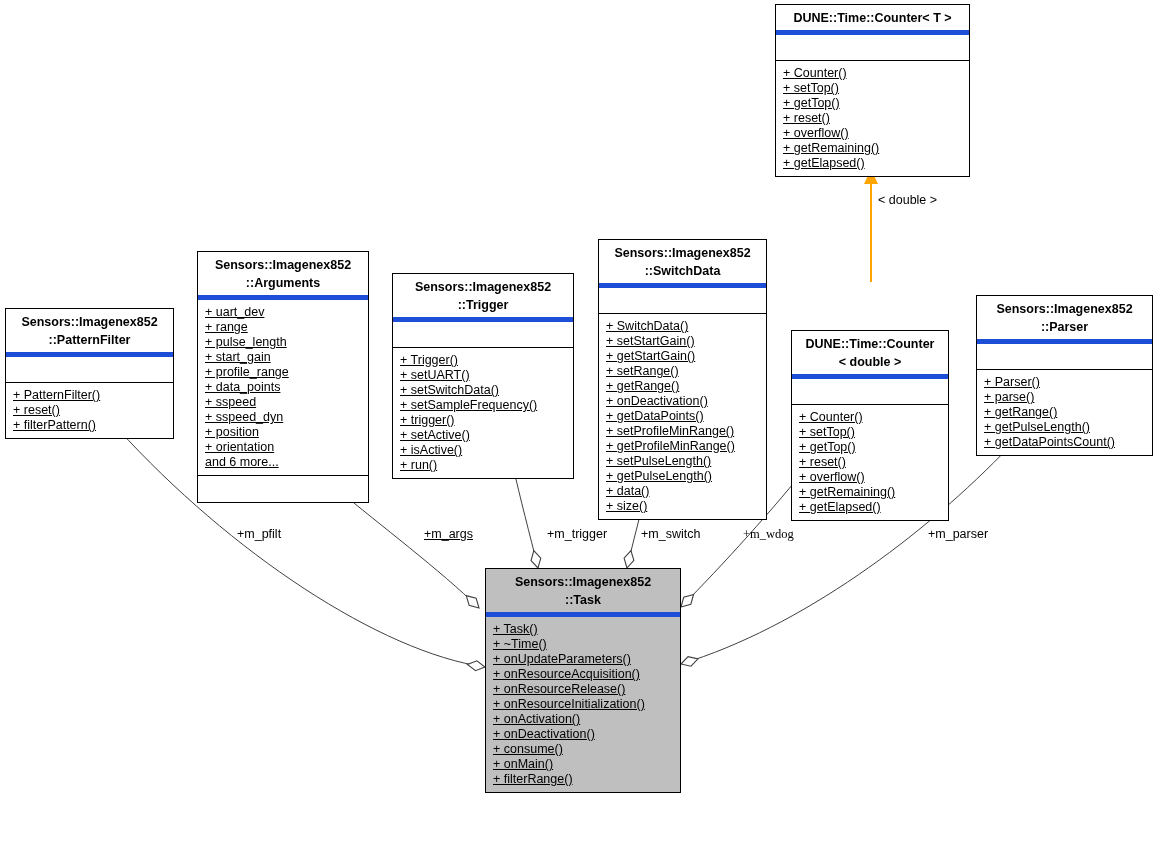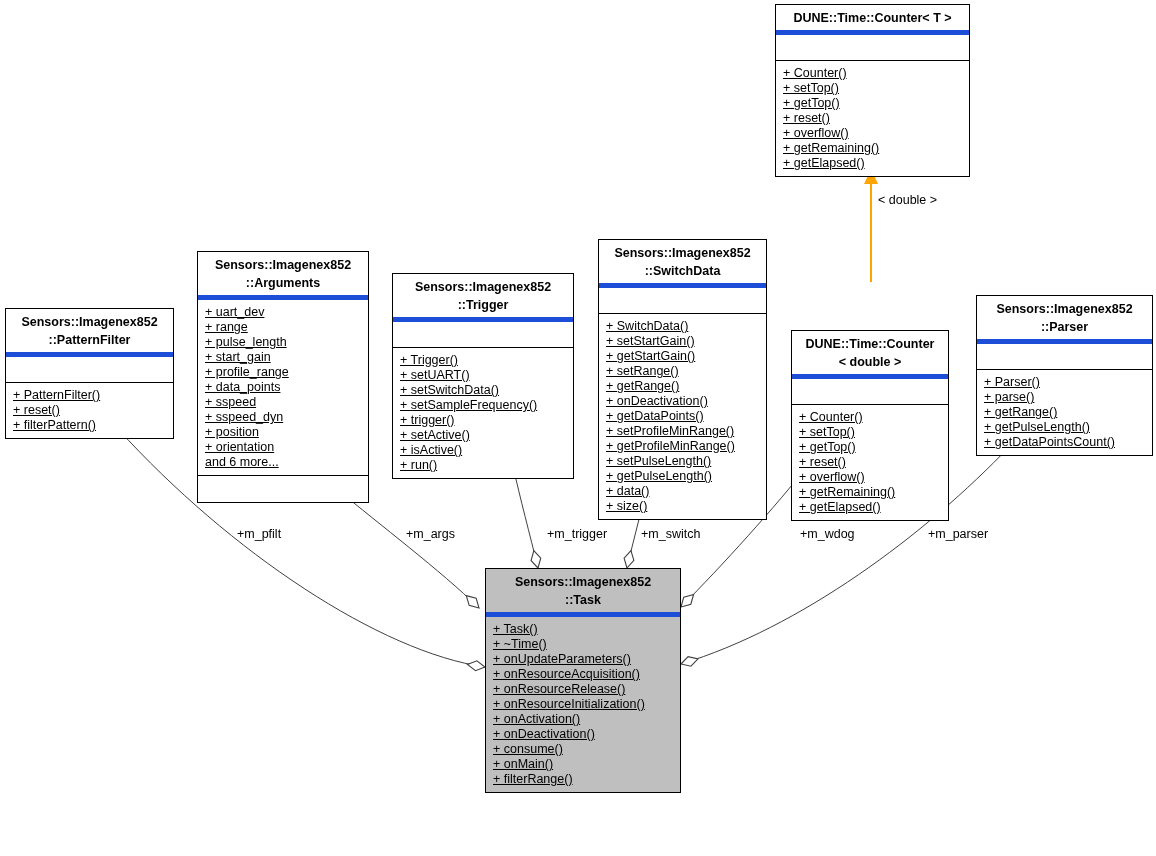--- a/index.html
+++ b/index.html
@@ -207,20 +207,20 @@
         <div class="member">+ onResourceInitialization()</div>
         <div class="member">+ onActivation()</div>
         <div class="member">+ onDeactivation()</div>
         <div class="member">+ consume()</div>
         <div class="member">+ onMain()</div>
         <div class="member">+ filterRange()</div>
       </div>
   </div>
 
   <div class="edge-label" style="left:237px; top:527px;">+m_pfilt</div>
-  <div class="edge-label" style="left:406px; top:527px;">+m_args</div>
+  <div class="edge-label" style="left:424px; top:527px;text-decoration:underline;">+m_args</div>
   <div class="edge-label" style="left:547px; top:527px;">+m_trigger</div>
   <div class="edge-label" style="left:641px; top:527px;">+m_switch</div>
-  <div class="edge-label" style="left:800px; top:527px;">+m_wdog</div>
+  <div class="edge-label" style="left:743px; top:527px;font-family:Liberation Serif, serif;">+m_wdog</div>
   <div class="edge-label" style="left:928px; top:527px;">+m_parser</div>
   <div class="edge-label" style="left:878px; top:193px;">&lt; double &gt;</div>
 
 </div>
 
 </body></html>

